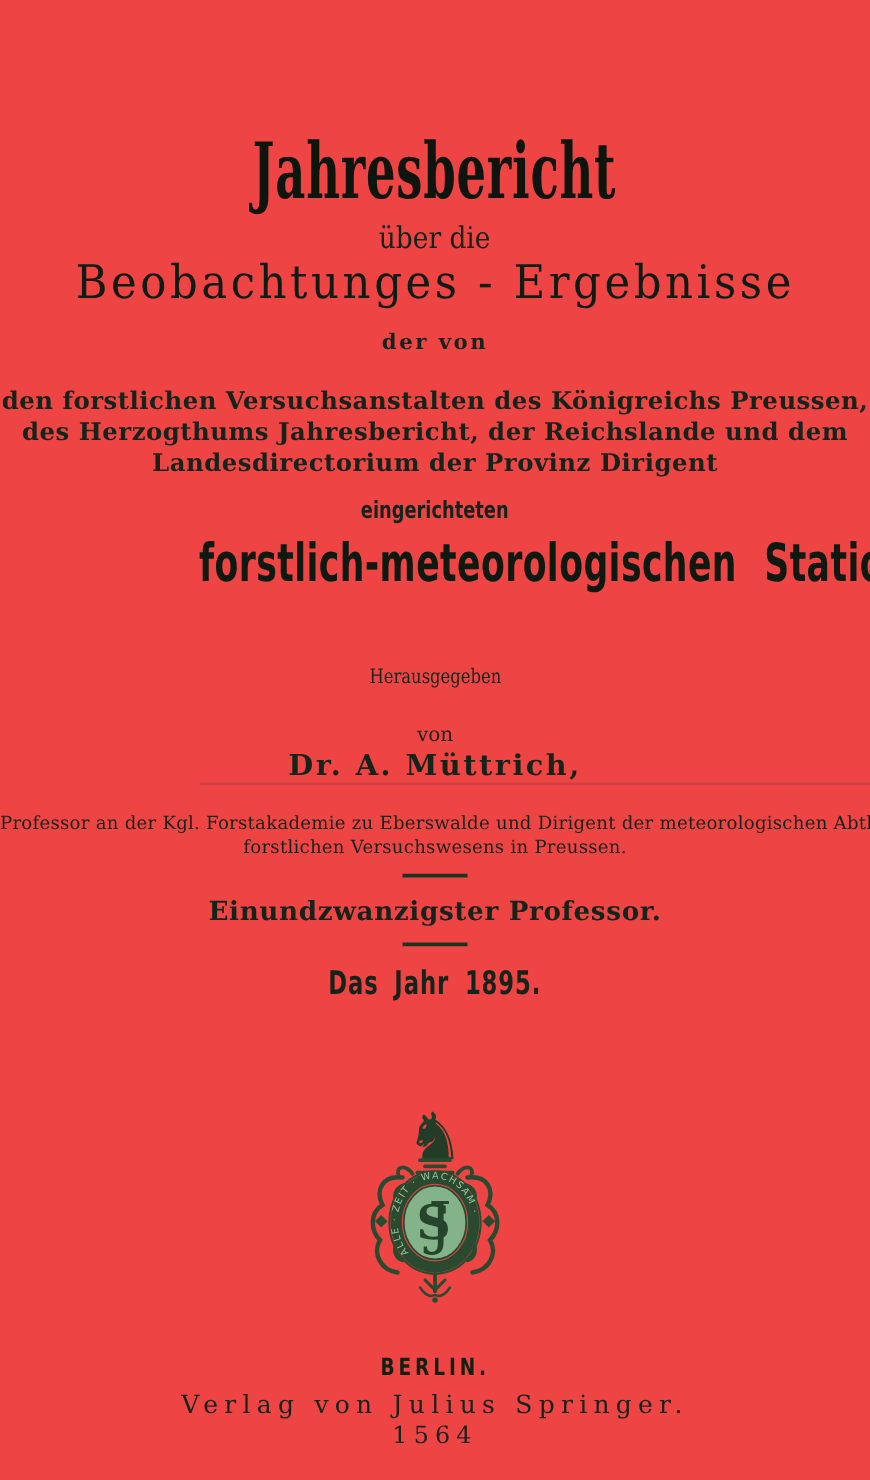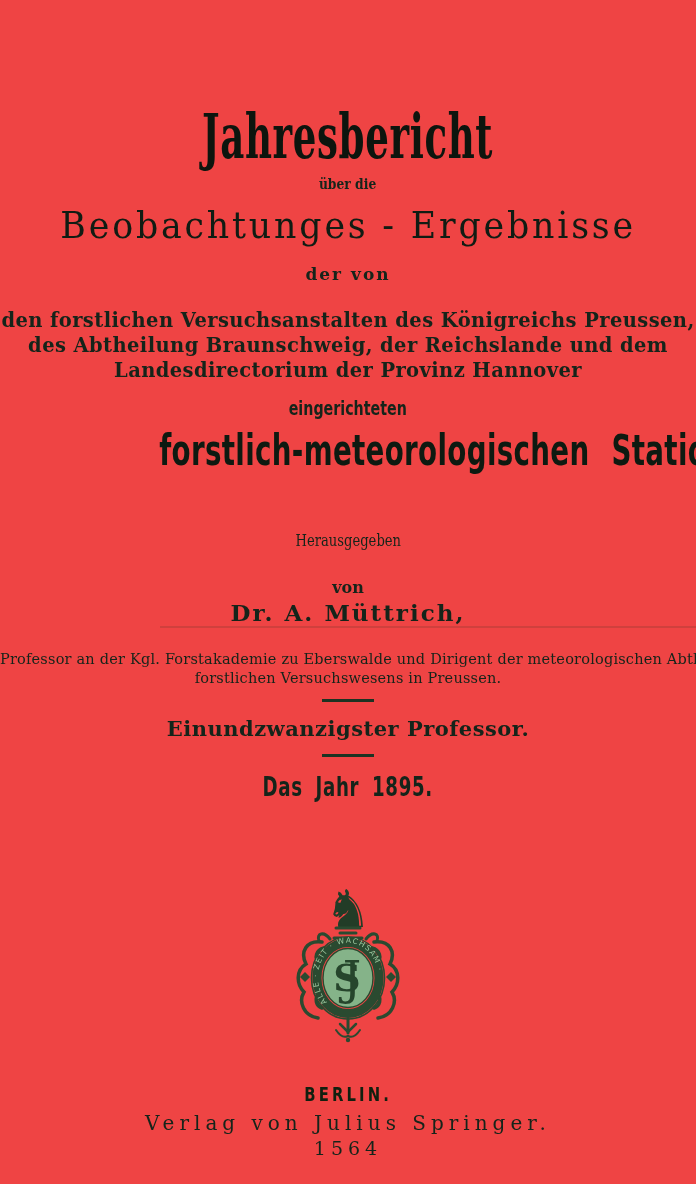--- a/index.html
+++ b/index.html
@@ -29,22 +29,22 @@
   .main-title {
     top: 100px;
     font-size: 62px;
     font-weight: 700;
     color: #0d150e;
   }
   .main-title .condense { transform: scaleX(0.60); letter-spacing: 1px; }
 
   .uber-die {
     top: 176px;
-    font-size: 14px;
-    font-weight: 700;
+    font-size: 24px;
+    font-weight: 400;
   }
   .uber-die .condense { transform: scaleX(0.88); }
 
   .results-title {
     top: 204px;
     font-size: 37px;
     font-weight: 500;
     letter-spacing: 3px;
     color: #101c13;
   }
@@ -85,21 +85,21 @@
   .herausgegeben {
     top: 531px;
     font-size: 16px;
     font-weight: 500;
   }
   .herausgegeben .condense { transform: scaleX(0.82); }
 
   .von-label {
     top: 578px;
     font-size: 16px;
-    font-weight: 700;
+    font-weight: 400;
   }
 
   .author-name {
     top: 599px;
     font-size: 23px;
     font-weight: 700;
     letter-spacing: 2px;
   }
 
   .faint-rule {
@@ -191,22 +191,22 @@
   </div>
 
   <div class="line results-title">
     <span class="condense">Beobachtunges - Ergebnisse</span>
   </div>
 
   <div class="line der-von">der von</div>
 
   <div class="line institutions">
     <div>den forstlichen Versuchsanstalten des Königreichs Preussen,</div>
-    <div>des Abtheilung Braunschweig, der Reichslande und dem</div>
-    <div>Landesdirectorium der Provinz Hannover</div>
+    <div>des Herzogthums Jahresbericht, der Reichslande und dem</div>
+    <div>Landesdirectorium der Provinz Dirigent</div>
   </div>
 
   <div class="line eingerichteten">
     <span class="condense">eingerichteten</span>
   </div>
 
   <div class="line subject-title">
     <span class="condense">forstlich-meteorologischen Stationen.</span>
   </div>
 

